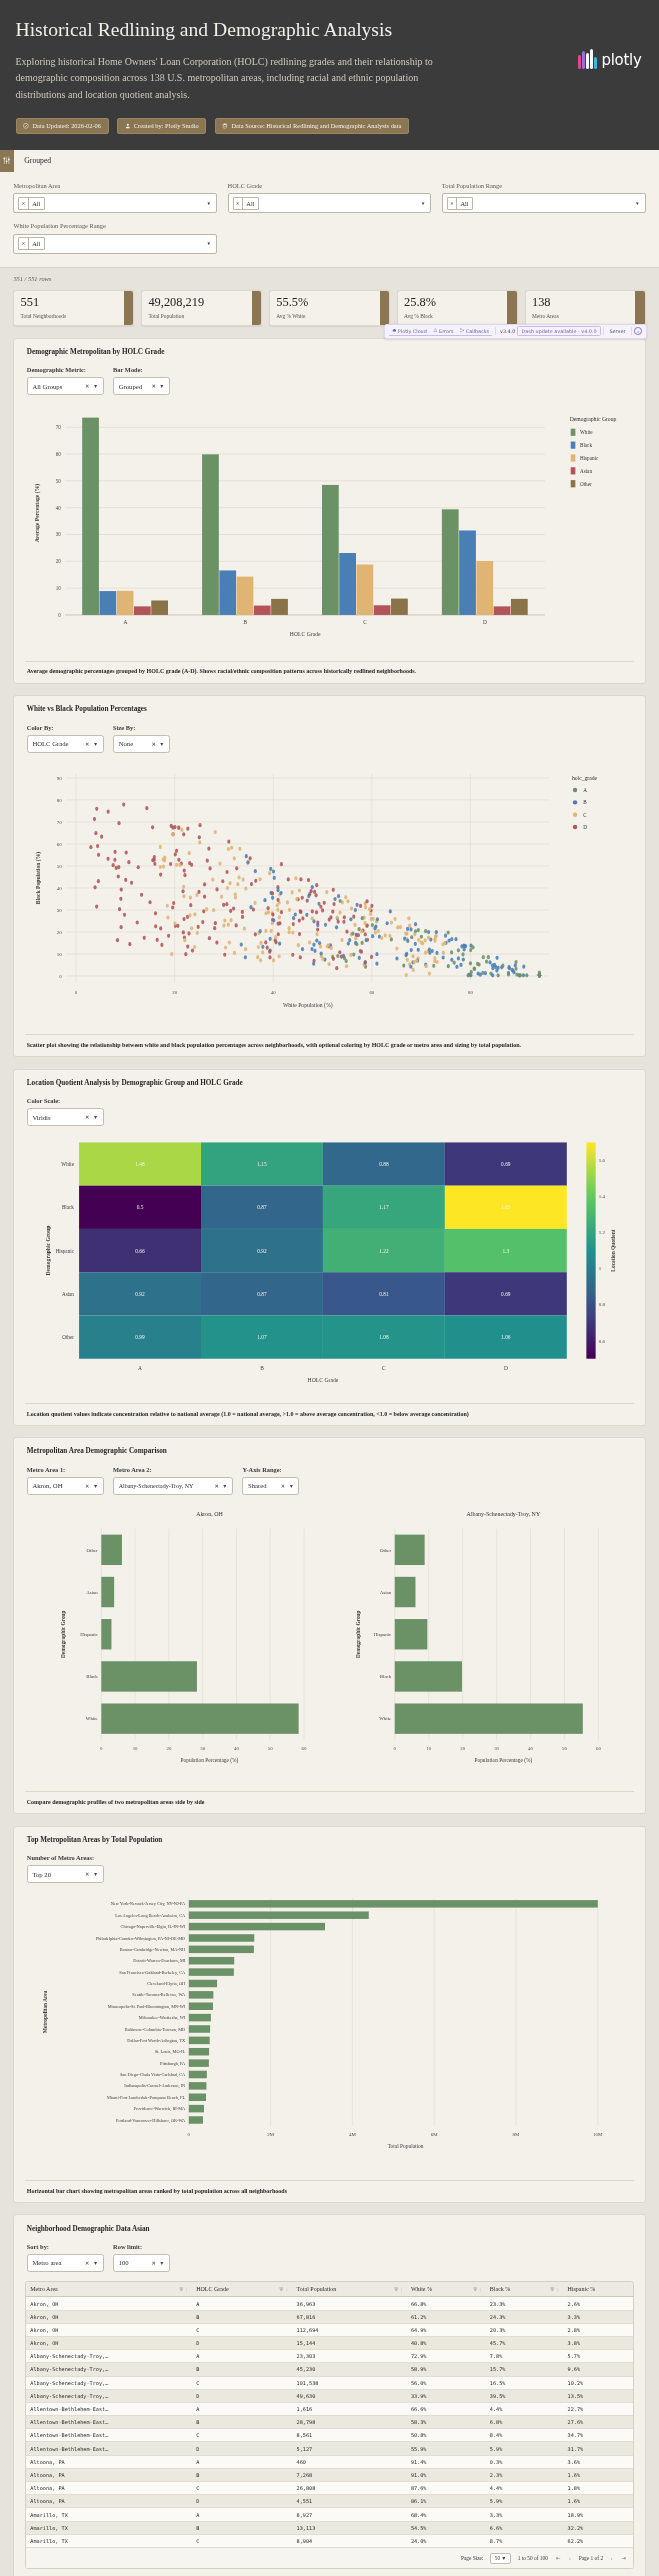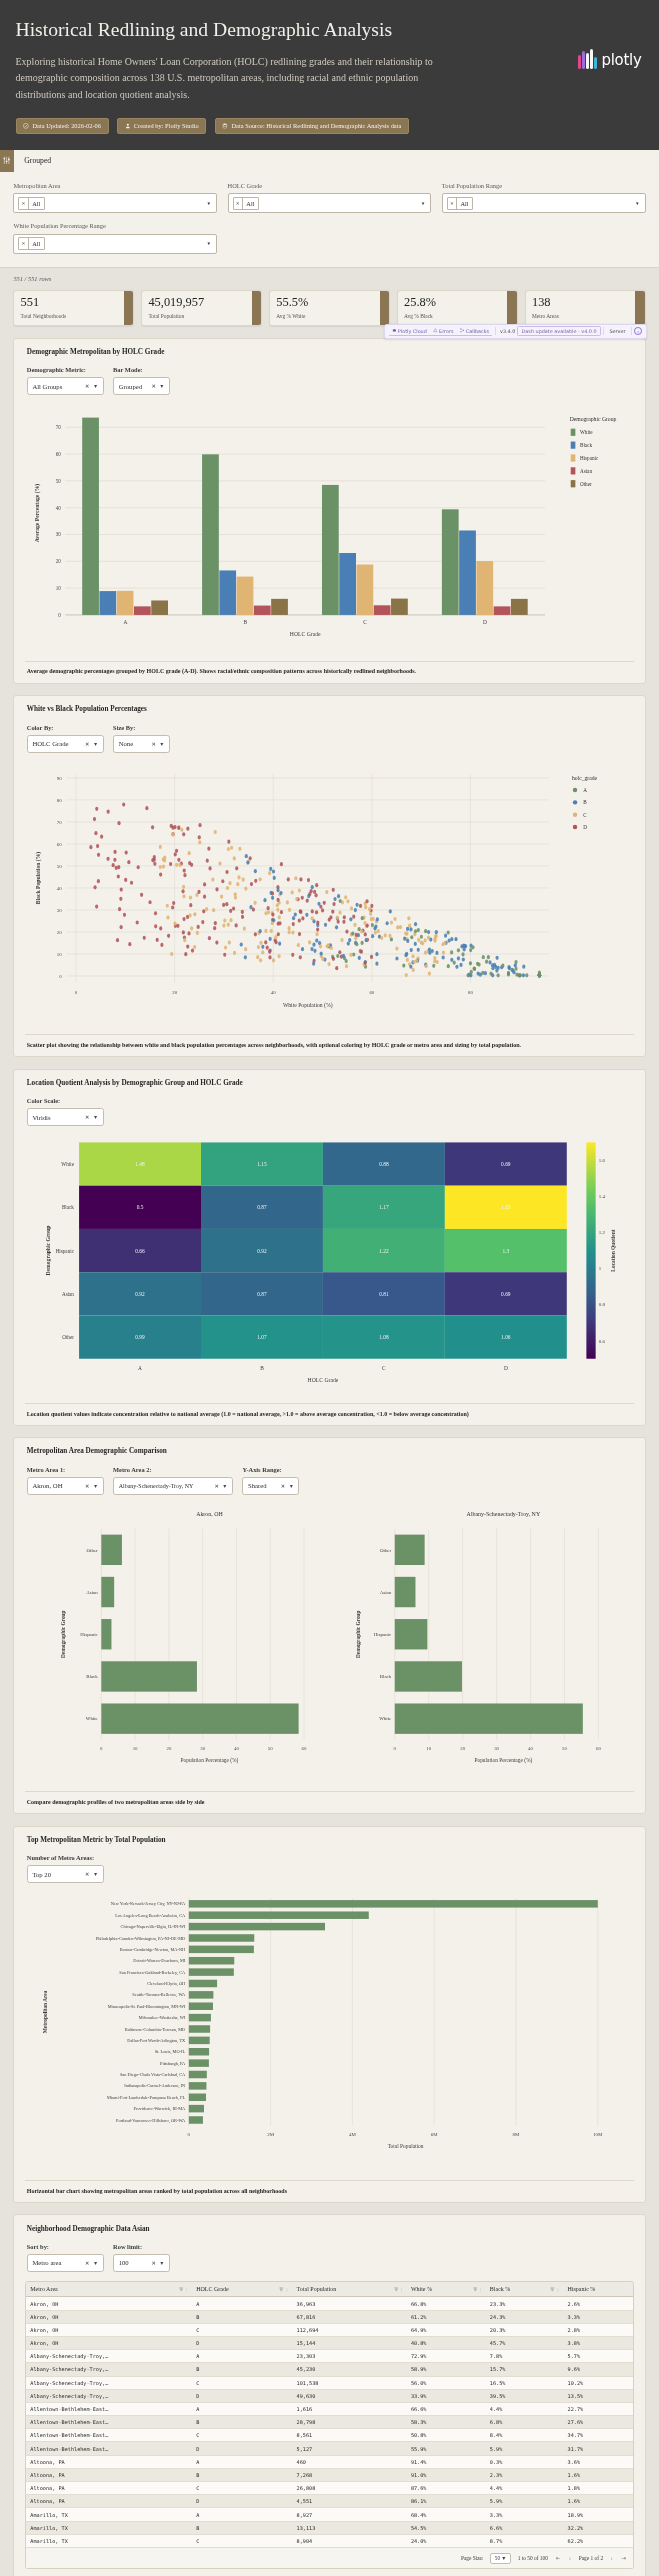--- a/index.html
+++ b/index.html
@@ -241,21 +241,21 @@
   <div class="rows-text">551 / 551 rows</div>
 </div>
 
 <div style="position:relative;">
   <div class="kpi-strip">
     <div class="kpi">
       <div class="kpi-val">551</div>
       <div class="kpi-lab">Total Neighborhoods</div>
     </div>
     <div class="kpi">
-      <div class="kpi-val">45,019,957</div>
+      <div class="kpi-val">49,208,219</div>
       <div class="kpi-lab">Total Population</div>
     </div>
     <div class="kpi">
       <div class="kpi-val">55.5%</div>
       <div class="kpi-lab">Avg % White</div>
     </div>
     <div class="kpi">
       <div class="kpi-val">25.8%</div>
       <div class="kpi-lab">Avg % Black</div>
     </div>
@@ -1204,21 +1204,21 @@
         <text x="711" y="420.5" text-anchor="end" font-size="9.5" fill="#3d3d3d" font-family="&quot;Liberation Serif&quot;, serif">White</text>
         <text x="929" y="502" text-anchor="middle" font-size="10.5" fill="#3d3d3d" font-family="&quot;Liberation Serif&quot;, serif">Population Percentage (%)</text>
         <text x="650" y="253" text-anchor="middle" font-size="10.5" fill="#3d3d3d" font-family="&quot;Liberation Serif&quot;, serif" font-weight="bold" transform="rotate(-90,650,253)">Demographic Group</text>
       </svg>
   </div>
 
   <div class="card-foot">Compare demographic profiles of two metropolitan areas side by side</div>
 </div>
 
 <div class="card">
-  <div class="card-title">Top Metropolitan Metric by Total Population</div>
+  <div class="card-title">Top Metropolitan Areas by Total Population</div>
   <div class="ctrl-row">
     <div class="ctrl">
       <div class="ctrl-lab">Number of Metro Areas:</div>
       <div class="ctrl-field w150">
         <span>Top 20</span>
         <span class="cf-right">
             <span>✕</span>
             <span>▼</span>
           </span>
       </div>

